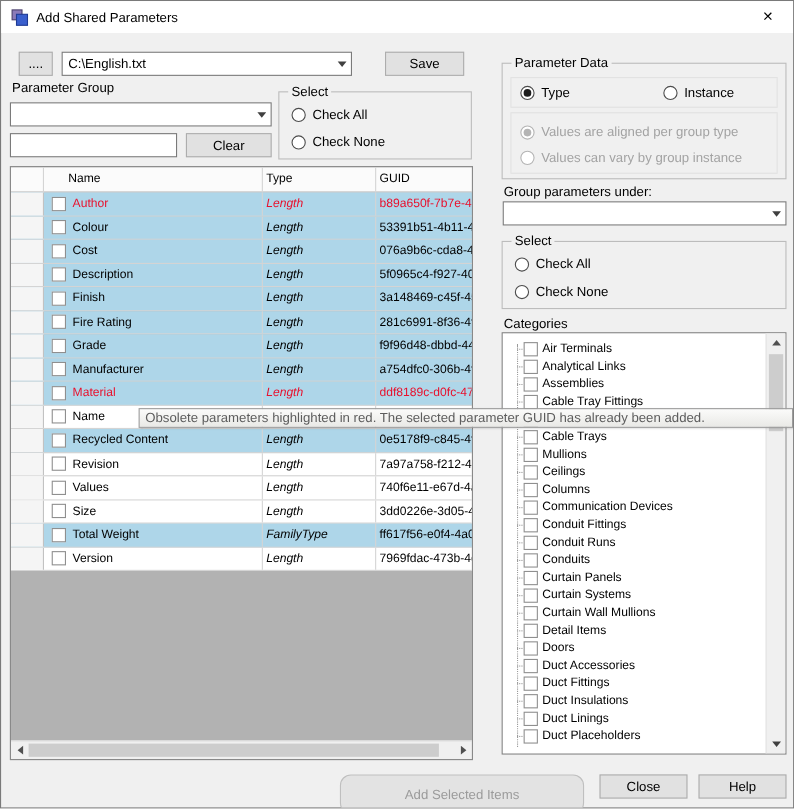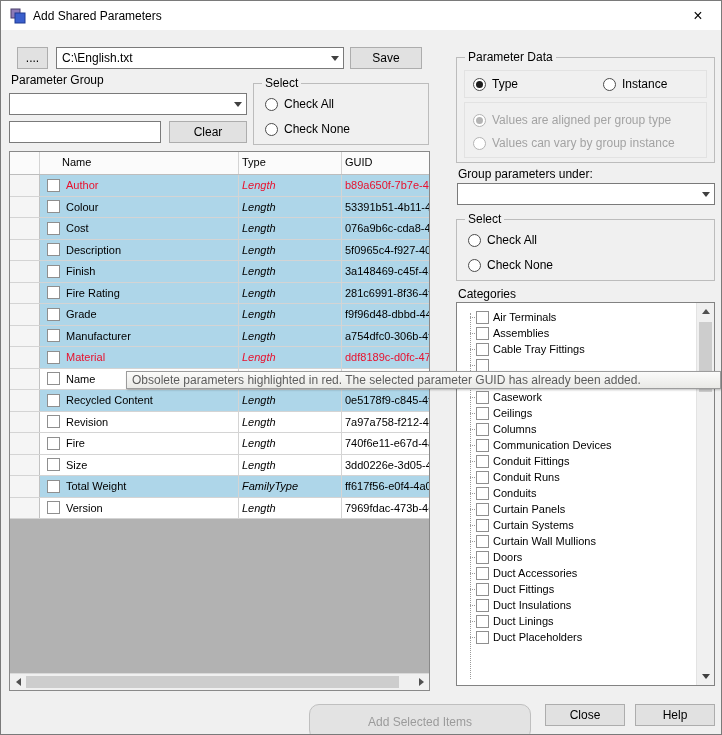--- a/index.html
+++ b/index.html
@@ -30,21 +30,21 @@
   .rrow{position:absolute;display:flex;align-items:center;gap:6px;font-size:12px;white-space:nowrap;}
   .rrow.dis{color:#a3a3a3;}
   .radio{width:13px;height:13px;border-radius:50%;border:1px solid #4c4c4c;background:#fff;box-sizing:border-box;position:relative;flex:none;}
   .radio.on::after{content:"";position:absolute;left:2px;top:2px;right:2px;bottom:2px;border-radius:50%;background:#1d1d1d;}
   .radio.dis{border-color:#b4b4b4;}
   .radio.dis.on::after{background:#b4b4b4;}
   .cbx{width:13px;height:13px;border:1px solid #8f8f8f;background:#fff;box-sizing:border-box;display:inline-block;flex:none;}
 
   
   .browse{left:16px;top:46px;width:31px;height:22px;}
-  .filecombo{left:55px;top:46px;width:288px;height:22px;}
+  .filecombo{left:55px;top:46px;width:264px;height:22px;}
   .save{left:349px;top:46px;width:72px;height:22px;}
   .pglabel{left:10px;top:72px;}
   .pgcombo{left:8px;top:92px;width:238px;height:22px;}
   .filterinput{left:8px;top:120px;width:152px;height:22px;}
   .clearbtn{left:168px;top:120px;width:78px;height:22px;}
   .selleft{left:252px;top:82px;width:176px;height:62px;}
 
   
   .ptable{position:absolute;left:8px;top:150px;width:421px;height:540px;border:1px solid #898989;background:#b2b2b2;box-sizing:border-box;display:flex;flex-direction:column;overflow:hidden;}
   .thead{display:flex;height:22px;background:#fbfbfb;border-bottom:1px solid #bdbdbd;flex:none;}
@@ -252,21 +252,21 @@
             <span class="cbx"></span>
             <span>Revision</span>
           </div>
           <div class="tc type">Length</div>
           <div class="tc guid">7a97a758-f212-4b3d</div>
         </div>
         <div class="trow">
           <div class="tc sel"></div>
           <div class="tc name">
             <span class="cbx"></span>
-            <span>Fire</span>
+            <span>Values</span>
           </div>
           <div class="tc type">Length</div>
           <div class="tc guid">740f6e11-e67d-4ae7</div>
         </div>
         <div class="trow">
           <div class="tc sel"></div>
           <div class="tc name">
             <span class="cbx"></span>
             <span>Size</span>
           </div>
@@ -353,41 +353,46 @@
     <div class="treeline"></div>
     <div class="catinner">
         <div class="citem">
           <span class="stub"></span>
           <span class="cbx"></span>
           <span>Air Terminals</span>
         </div>
         <div class="citem">
           <span class="stub"></span>
           <span class="cbx"></span>
+          <span>Analytical Links</span>
+        </div>
+        <div class="citem">
+          <span class="stub"></span>
+          <span class="cbx"></span>
           <span>Assemblies</span>
         </div>
         <div class="citem">
           <span class="stub"></span>
           <span class="cbx"></span>
           <span>Cable Tray Fittings</span>
         </div>
         <div class="citem">
           <span class="stub"></span>
           <span class="cbx"></span>
           <span></span>
         </div>
         <div class="citem">
           <span class="stub"></span>
           <span class="cbx"></span>
           <span>Cable Trays</span>
         </div>
         <div class="citem">
           <span class="stub"></span>
           <span class="cbx"></span>
-          <span>Casework</span>
+          <span>Mullions</span>
         </div>
         <div class="citem">
           <span class="stub"></span>
           <span class="cbx"></span>
           <span>Ceilings</span>
         </div>
         <div class="citem">
           <span class="stub"></span>
           <span class="cbx"></span>
           <span>Columns</span>
@@ -419,20 +424,25 @@
         </div>
         <div class="citem">
           <span class="stub"></span>
           <span class="cbx"></span>
           <span>Curtain Systems</span>
         </div>
         <div class="citem">
           <span class="stub"></span>
           <span class="cbx"></span>
           <span>Curtain Wall Mullions</span>
+        </div>
+        <div class="citem">
+          <span class="stub"></span>
+          <span class="cbx"></span>
+          <span>Detail Items</span>
         </div>
         <div class="citem">
           <span class="stub"></span>
           <span class="cbx"></span>
           <span>Doors</span>
         </div>
         <div class="citem">
           <span class="stub"></span>
           <span class="cbx"></span>
           <span>Duct Accessories</span>

